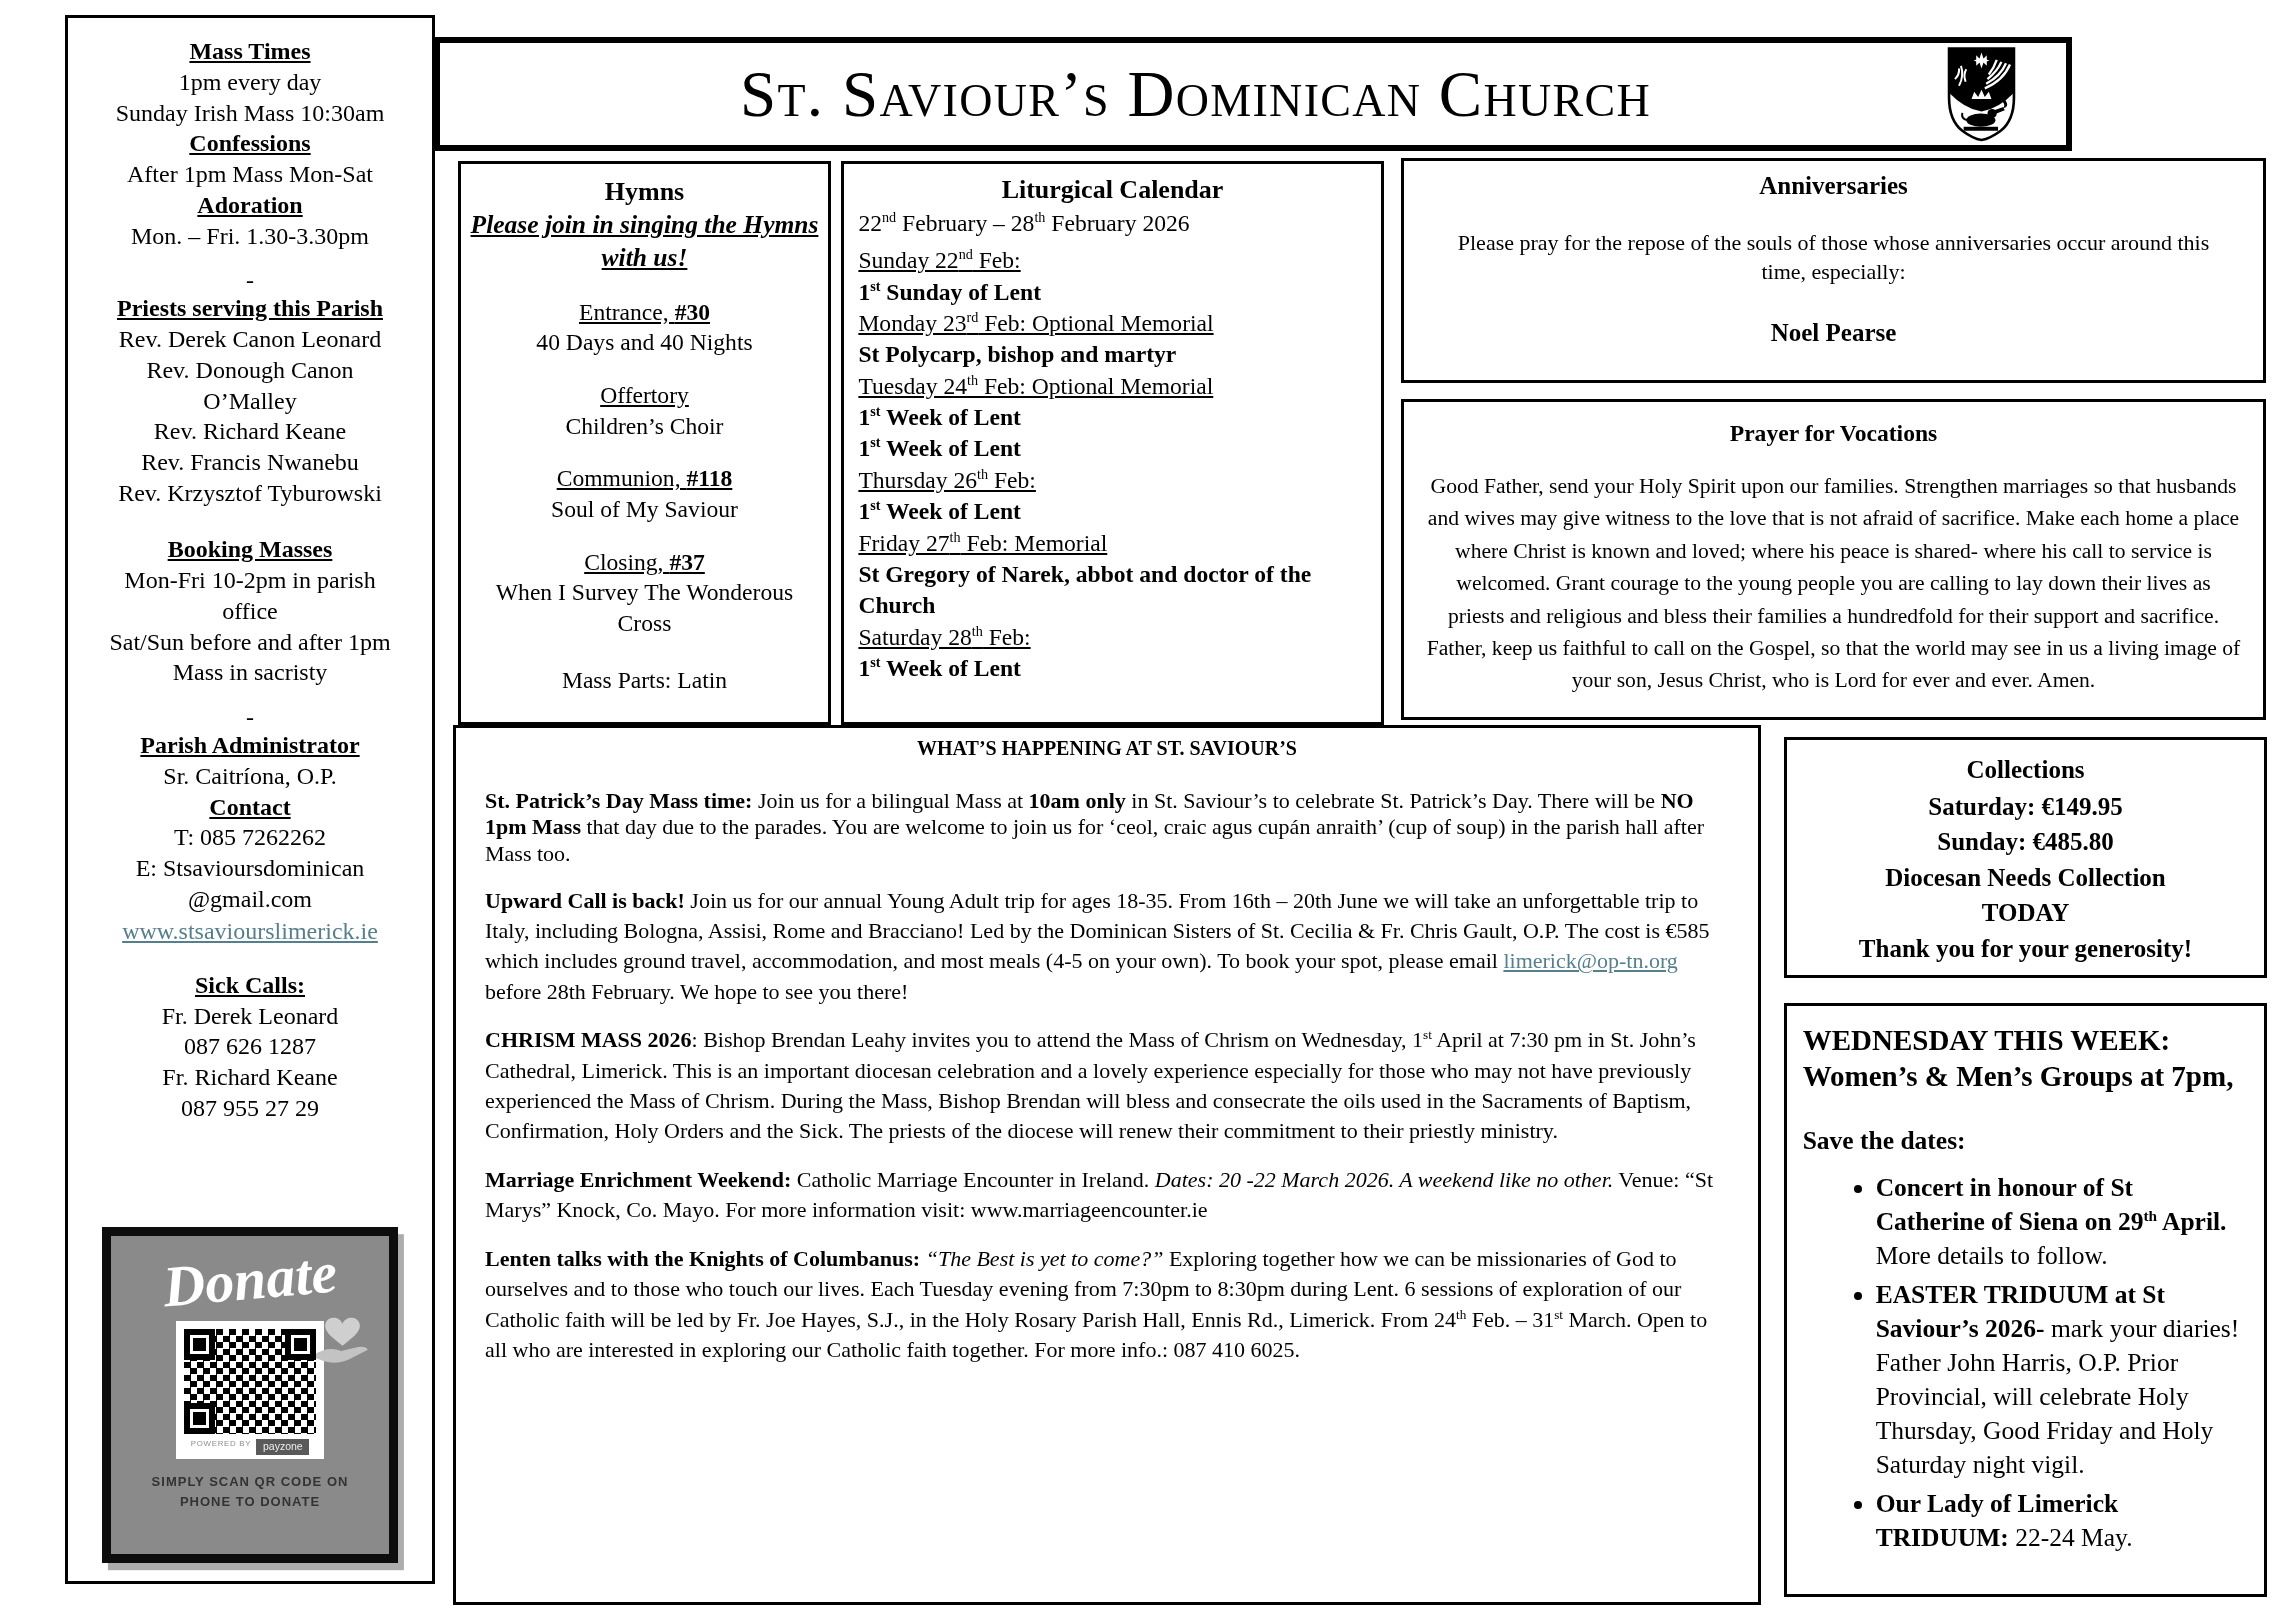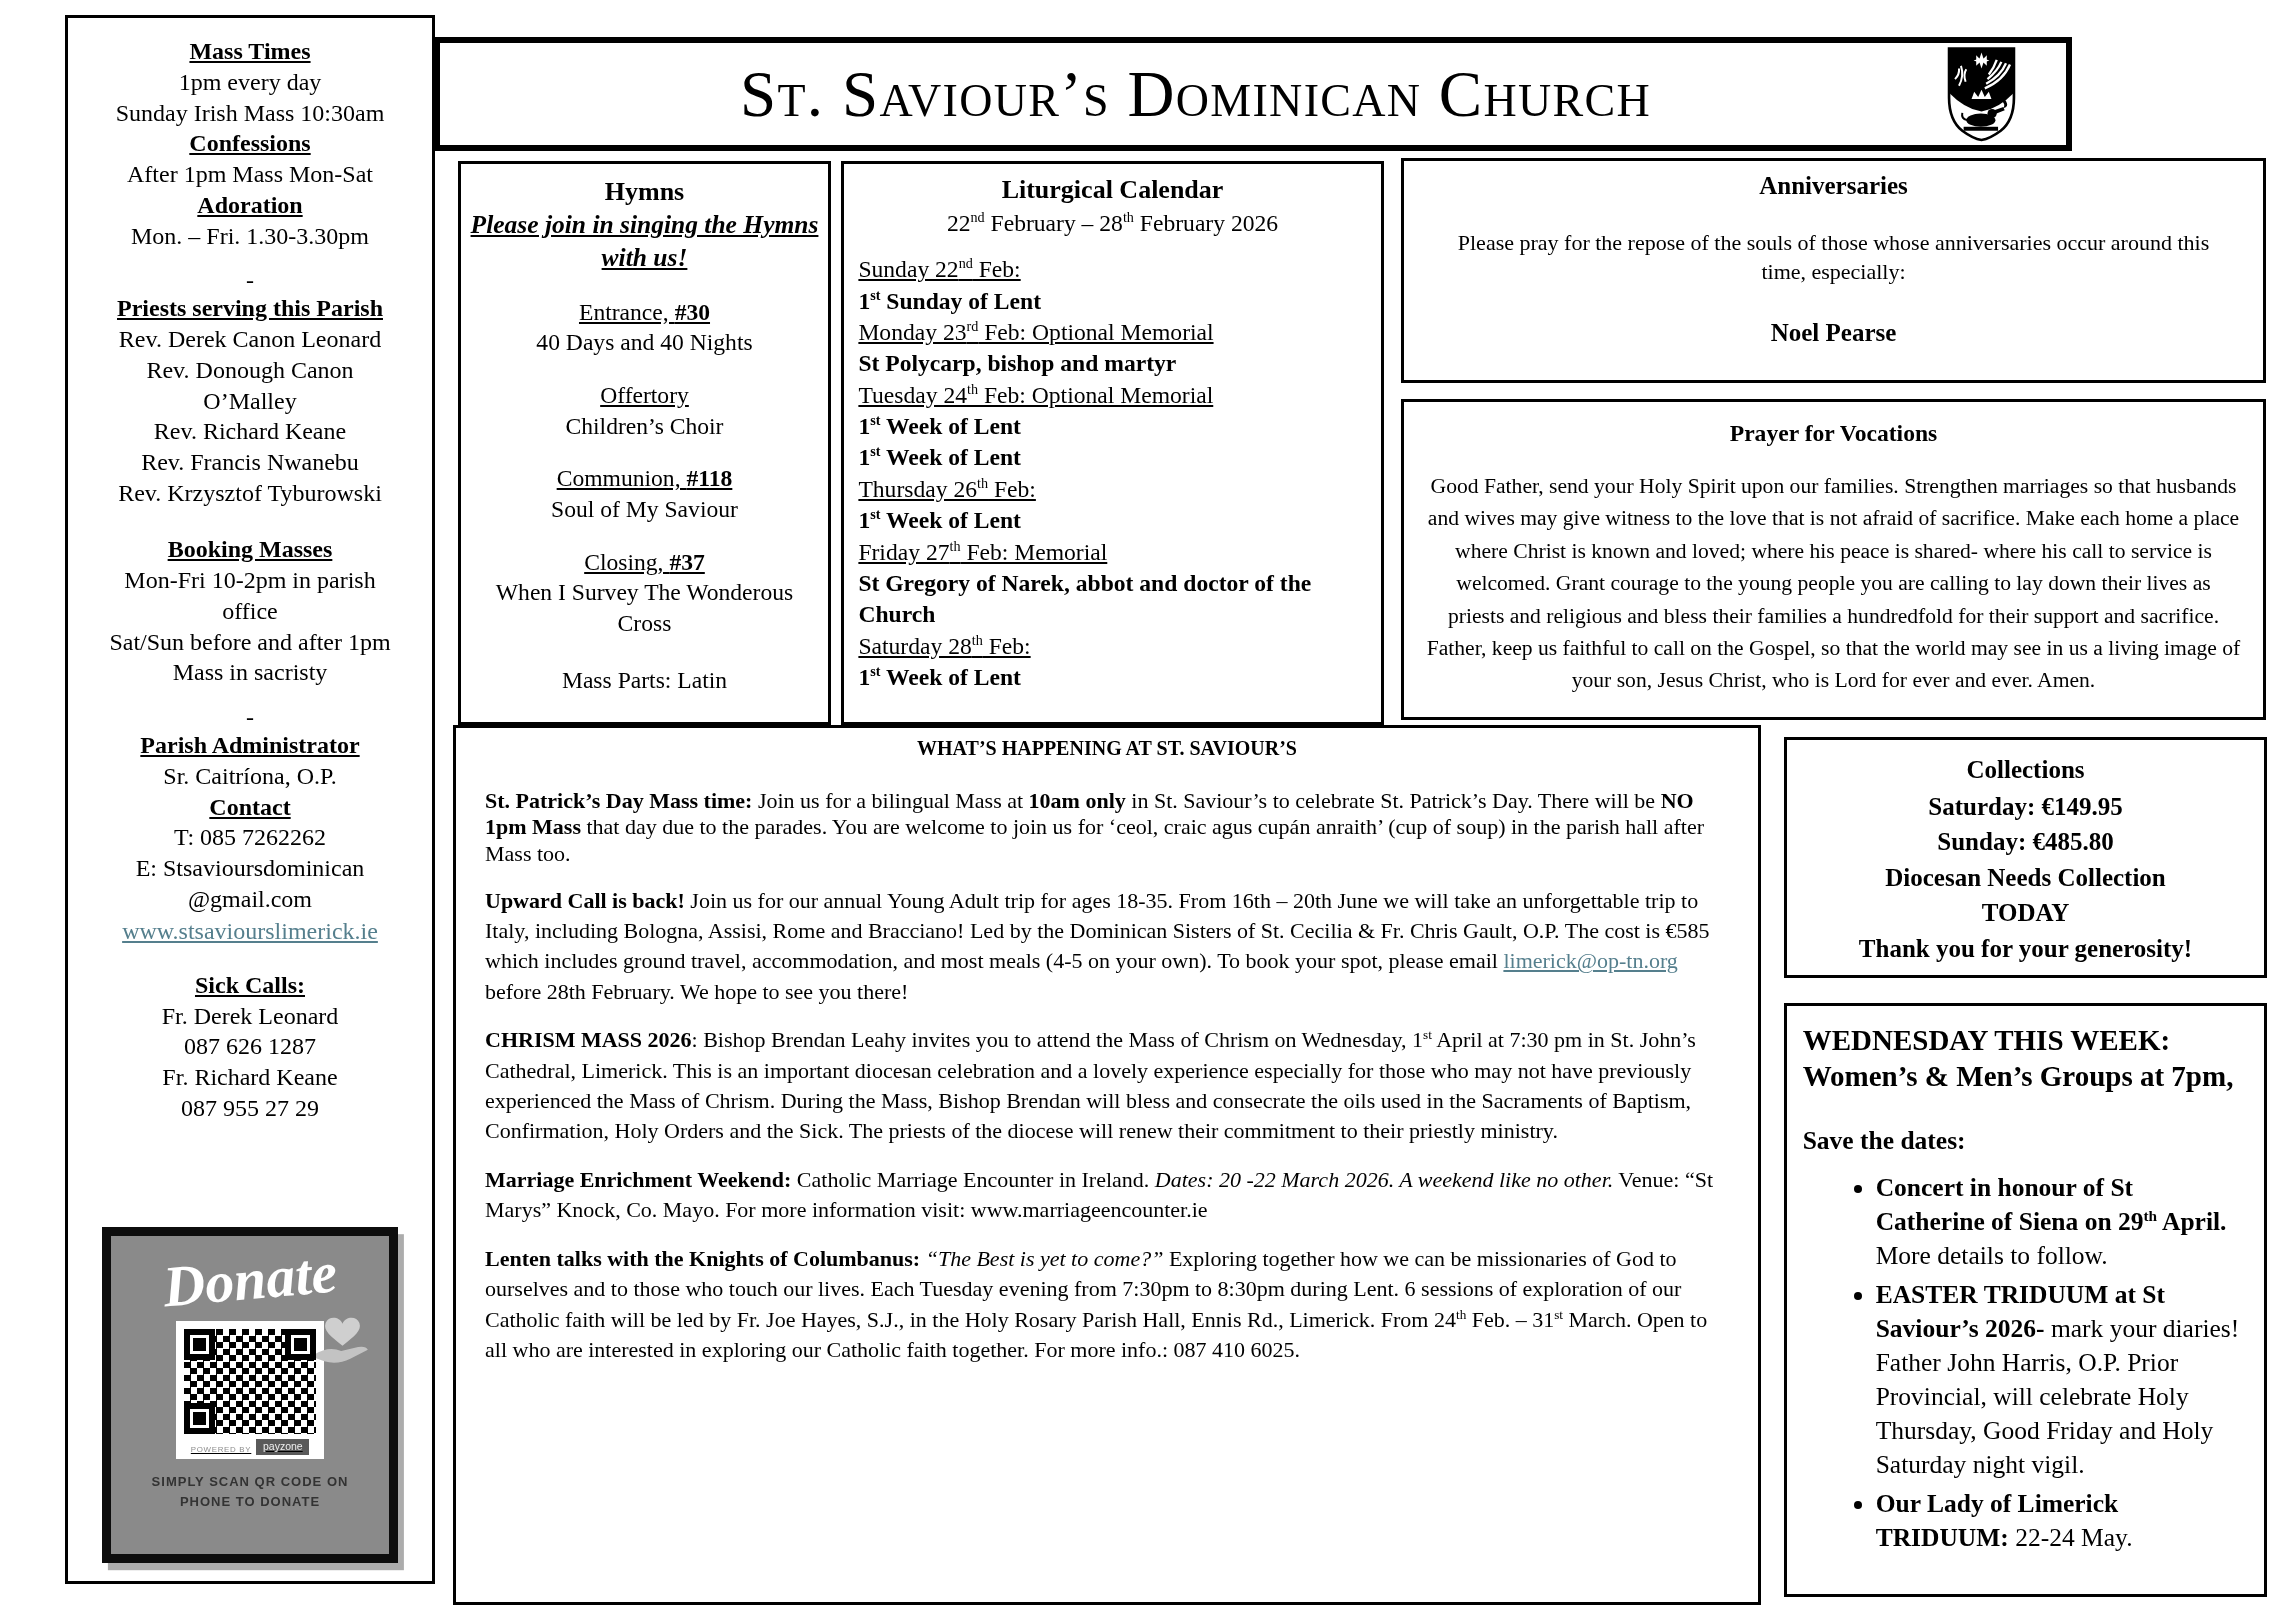--- a/index.html
+++ b/index.html
@@ -26,21 +26,21 @@
           box-shadow:5.9px 7.2px 0 rgba(70,70,70,.45);text-align:center;overflow:hidden;}
   .donate-title{font-style:italic;font-weight:bold;color:#fff;font-size:58px;line-height:1;
                 margin-top:15.7px;transform:rotate(-5deg);}
   .hh-icon{position:absolute;right:14.4px;top:77px;width:65px;height:59px;}
   .qr{width:148px;margin:11.8px auto 0;background:#fff;padding:7.9px 7.9px 2.6px;box-sizing:border-box;}
   .qr-grid{position:relative;width:132px;height:105px;margin:0 auto;
            background:repeating-conic-gradient(#000 0% 25%, #fff 0% 50%) 0 0/13px 13px;}
   .finder{position:absolute;width:31px;height:31px;background:#fff;border:6.5px solid #000;box-sizing:border-box;}
   .finder::after{content:"";position:absolute;inset:3.3px;background:#000;}
   .f-tl{top:0;left:0}.f-tr{top:0;right:0}.f-bl{bottom:0;left:0}
-  .qr-powered{display:flex;align-items:flex-end;justify-content:center;gap:5.2px;padding:4.6px 0 2px;text-decoration:underline;}
+  .qr-powered{display:flex;align-items:flex-start;justify-content:center;gap:5.2px;padding:4.6px 0 2px;}
   .powered-small{font-family:"Liberation Sans",sans-serif;font-size:7.9px;color:#8d8d8d;letter-spacing:0.7px;}
   .powered-brand{font-family:"Liberation Sans",sans-serif;font-size:10.5px;color:#efefef;background:#5a5a5a;
                  padding:1.3px 6.5px;border-radius:0;}
   .donate-caption{margin-top:13px;font-family:"Liberation Sans",sans-serif;font-size:13px;font-weight:bold;
                   color:#333;letter-spacing:1px;line-height:1.55;padding:0 17px;}
 
   
   #title-box{left:434px;top:37px;width:1638px;height:114px;border-width:6.5px;}
   #page-title{position:absolute;left:26px;top:0;width:1459px;height:100%;display:flex;align-items:center;
               justify-content:center;font-variant:small-caps;font-size:65px;letter-spacing:1.3px;white-space:nowrap;}
@@ -50,21 +50,21 @@
   #hymns-box{left:458px;top:161px;width:373px;height:564px;text-align:center;
              font-size:23.6px;line-height:1.3;padding:10.5px 5.2px;}
   .hy-heading{font-weight:bold;font-size:26px;}
   .hy-intro{font-weight:bold;font-style:italic;font-size:25.5px;text-decoration:underline;}
   .hy-group{margin-top:22px;}
   .hy-last{margin-top:26px;}
 
   
   #lit-box{left:841px;top:161px;width:543px;height:564px;font-size:23.6px;line-height:1.33;padding:9.2px 14.4px;}
   .lit-heading{text-align:center;font-weight:bold;font-size:26px;}
-  .lit-sub{text-align:center;margin-bottom:15px;}
+  .lit-sub{margin-bottom:6px;}
   .lit-feast{font-weight:bold;}
 
   
   #anniv-box{left:1401px;top:158px;width:865px;height:225px;text-align:center;
              font-size:22px;line-height:1.35;padding:7.9px 49px;}
   .an-heading{font-weight:bold;font-size:25px;margin-bottom:25px;}
   .an-name{font-weight:bold;font-size:25px;margin-top:29px;}
 
   
   #prayer-box{left:1401px;top:399px;width:865px;height:321px;text-align:center;

